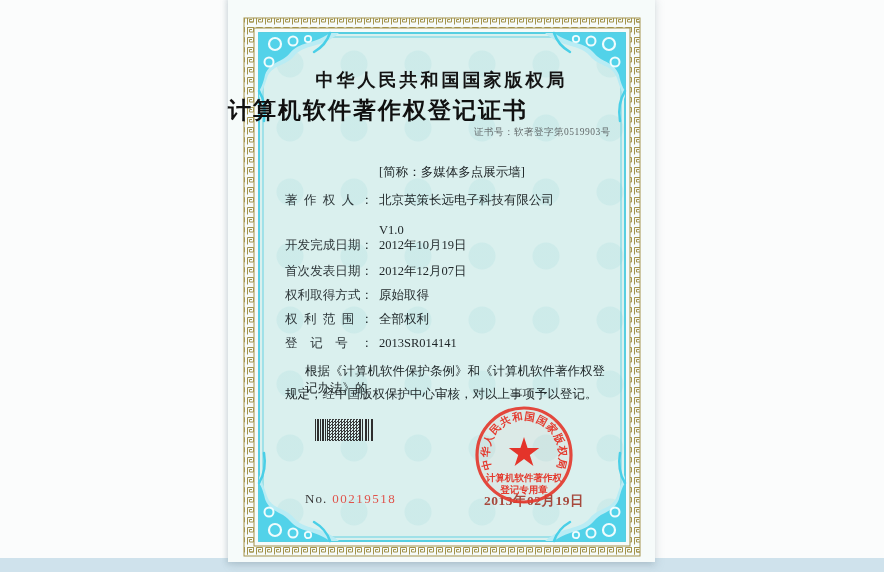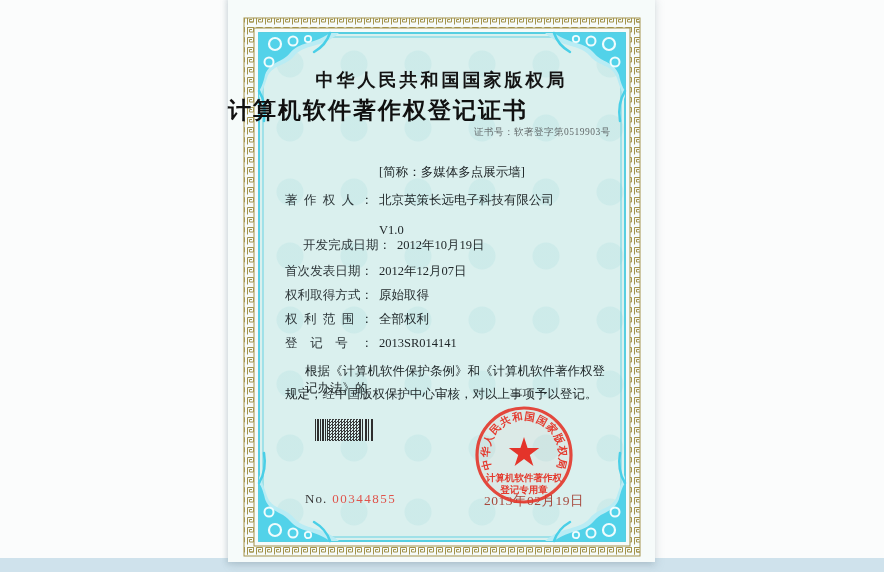--- a/index.html
+++ b/index.html
@@ -30,21 +30,21 @@
   .certno { position:absolute; left:246px; top:130px; font-size:9.5px; color:#636a6b; letter-spacing:.5px; }
 
   .frow { position:absolute; left:57px; font-size:12.5px; color:#20282a; white-space:nowrap; }
   .flabel { display:inline-block; width:88px; text-align:justify; text-align-last:justify;
             color:#2c3538; margin-right:6px; }
   .fvalue { color:#1d2426; }
   .r-name   { top:153px; }
   .r-name2  { top:168px; left:151px; }
   .r-name3  { top:182px; left:151px;margin-top:45px; }
   .r-owner  { top:196px; }
-  .r-dev    { top:241px;margin-left:18px; }
+  .r-dev    { top:241px; }
   .r-pub    { top:267px; }
   .r-acq    { top:291px; }
   .r-scope  { top:315px; }
   .r-reg    { top:339px; }
 
   .stmt { position:absolute; left:57px; width:320px; font-size:12.5px; color:#20282a; }
   .stmt1 { top:367px; padding-left:20px; }
   .stmt2 { top:390px; }
 
   .barcode { position:absolute; left:87px; top:423px; width:58px; height:22px; display:flex; }
@@ -53,21 +53,21 @@
   .bc-mid   { width:31px; height:100%;
     background-image:repeating-conic-gradient(#2b2b2b 0% 25%, transparent 0% 50%);
     background-size:3px 3px; opacity:.92; }
   .bc-right { width:14px; height:100%;
     background:repeating-linear-gradient(90deg,#2e2e2e 0 2px,transparent 2px 3px,#2e2e2e 3px 4px,transparent 4px 6px); }
 
   .serial { position:absolute; left:77px; top:495px; font-size:13px; letter-spacing:1px; }
   .serial .no-lbl { color:#3a3a3a; margin-right:5px;margin-top:36px; }
   .serial .no-num { color:#e0534b; letter-spacing:1.5px; }
 
-  .issue-date { position:absolute; left:256px; top:496px; font-size:13.5px; font-weight:normal;
+  .issue-date { position:absolute; left:256px; top:496px; font-size:13.5px; font-weight:bold;
                 color:#a6493d; letter-spacing:.5px; }
 
   .seal { position:absolute; left:238px; top:401px; width:116px; height:116px; }
 </style>
 </head>
 <body>
 
 <div class="stage">
   <div class="floor"></div>
 
@@ -145,21 +145,21 @@
       <div class="stmt stmt1">根据《计算机软件保护条例》和《计算机软件著作权登记办法》的</div>
       <div class="stmt stmt2">规定，经中国版权保护中心审核，对以上事项予以登记。</div>
 
       <div class="barcode">
         <div class="bc-left"></div>
         <div class="bc-mid"></div>
         <div class="bc-right"></div>
       </div>
 
       <div class="serial">
-        <span class="no-lbl">No.</span><span class="no-num">00344855</span>
+        <span class="no-lbl">No.</span><span class="no-num">00219518</span>
       </div>
 
       <div class="issue-date">2013年02月19日</div>
 
       <svg class="seal" viewBox="-58 -58 116 116">
         <defs>
           <path id="arcp" d="M -32,14.5 A 35.1,35.1 0 1 1 32,14.5" fill="none"></path>
         </defs>
         <circle cx="0" cy="0" r="47" fill="rgba(255,70,50,0.04)" stroke="#e43a2e" stroke-width="3.2" opacity=".92"></circle>
         <text font-size="10.5" font-weight="bold" fill="#e43a2e" letter-spacing="1" font-family="Liberation Sans, DejaVu Sans, sans-serif">

